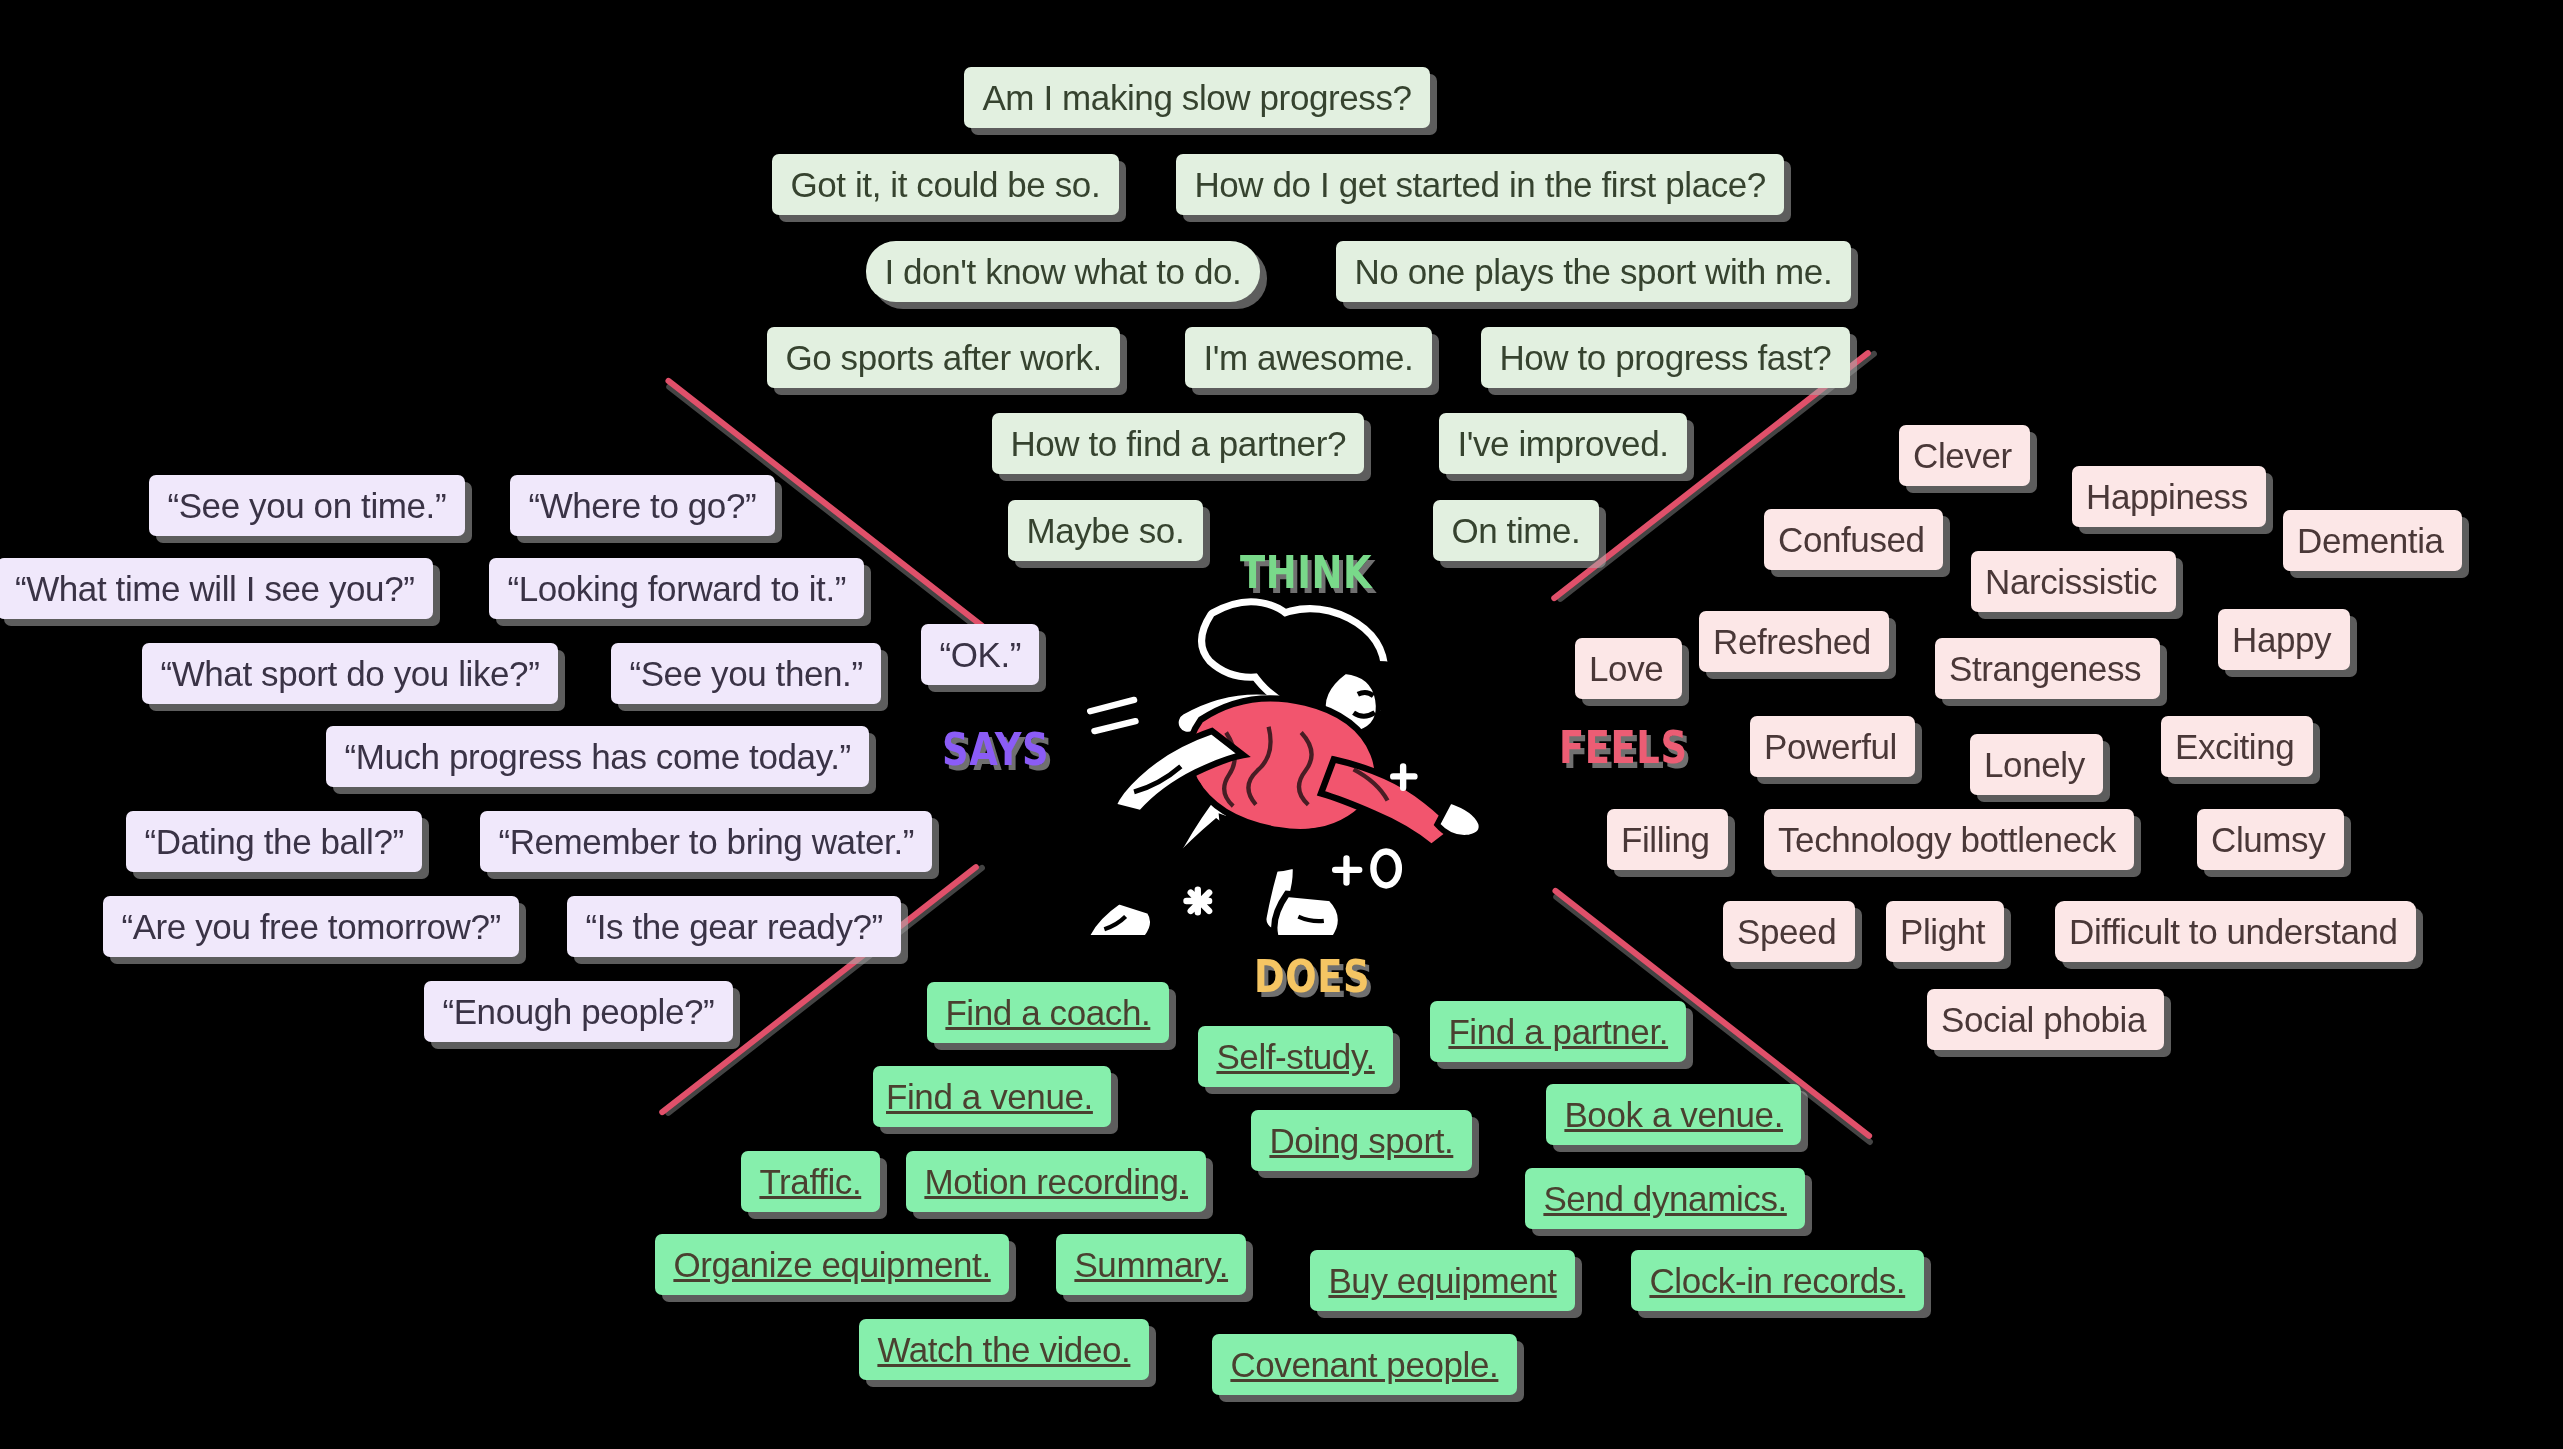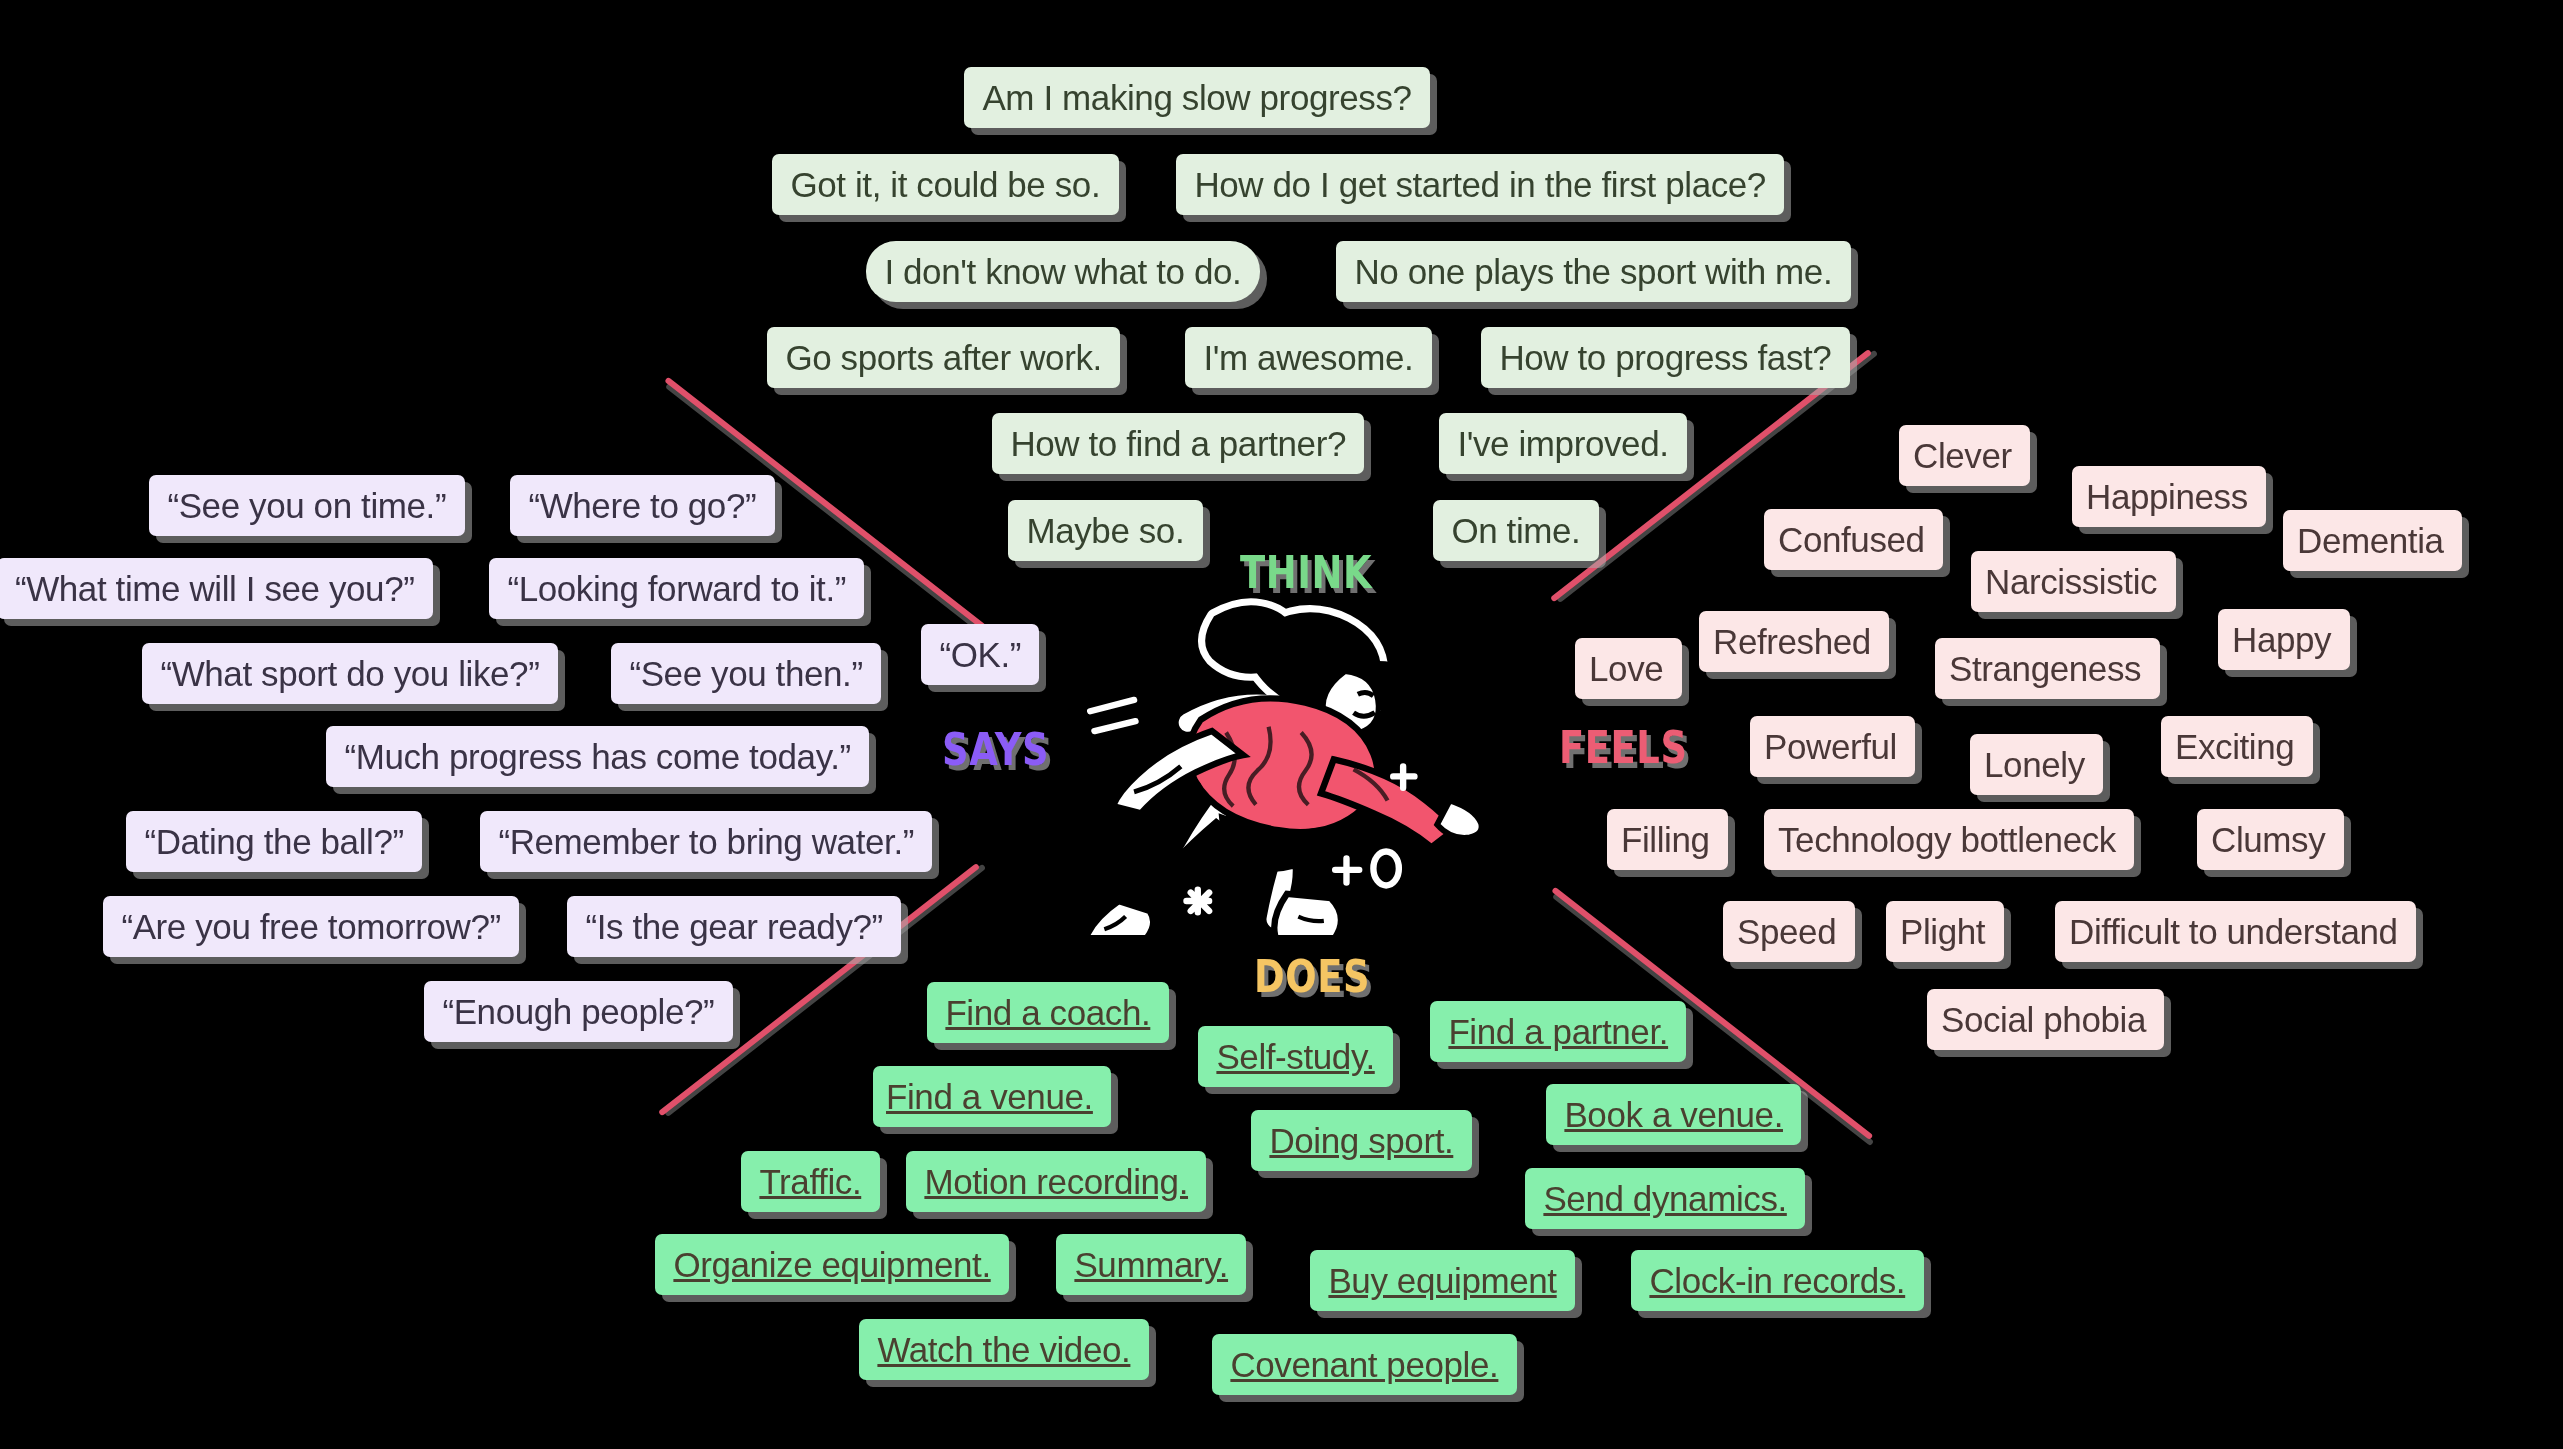--- a/index.html
+++ b/index.html
@@ -124,21 +124,21 @@
       <div class="note feels" style="left: 1935px; top: 638px;">Strangeness</div>
       <div class="note feels" style="left: 2218px; top: 609px;">Happy</div>
       <div class="note feels" style="left: 1750px; top: 716px;">Powerful</div>
       <div class="note feels" style="left: 1970px; top: 734px;">Lonely</div>
       <div class="note feels" style="left: 2161px; top: 716px;">Exciting</div>
       <div class="note feels" style="left: 1607px; top: 809px;">Filling</div>
       <div class="note feels" style="left: 1764px; top: 809px;">Technology bottleneck</div>
       <div class="note feels" style="left: 2197px; top: 809px;">Clumsy</div>
       <div class="note feels" style="left: 1723px; top: 901px;">Speed</div>
       <div class="note feels" style="left: 1886px; top: 901px;">Plight</div>
-      <div class="note feels" style="left: 2055px; top: 901px;">Difficult to understand</div>
+      <div class="note feels" style="left: 2055px; top: 901px; border-radius: 9px;">Difficult to understand</div>
       <div class="note feels" style="left: 1879px; top: 989px; margin-left: 48px;">Social phobia</div>
       <div class="note does" style="left: 927px; top: 982px;">Find a coach.</div>
       <div class="note does" style="left: 1430px; top: 1001px;">Find a partner.</div>
       <div class="note does" style="left: 1198px; top: 1026px;">Self-study.</div>
       <div class="note does" style="left: 873px; top: 1066px; padding-left: 13px;">Find a venue.</div>
       <div class="note does" style="left: 1251px; top: 1110px;">Doing sport.</div>
       <div class="note does" style="left: 1546px; top: 1084px;">Book a venue.</div>
       <div class="note does" style="left: 741px; top: 1151px;">Traffic.</div>
       <div class="note does" style="left: 906px; top: 1151px;">Motion recording.</div>
       <div class="note does" style="left: 1525px; top: 1168px;">Send dynamics.</div>

